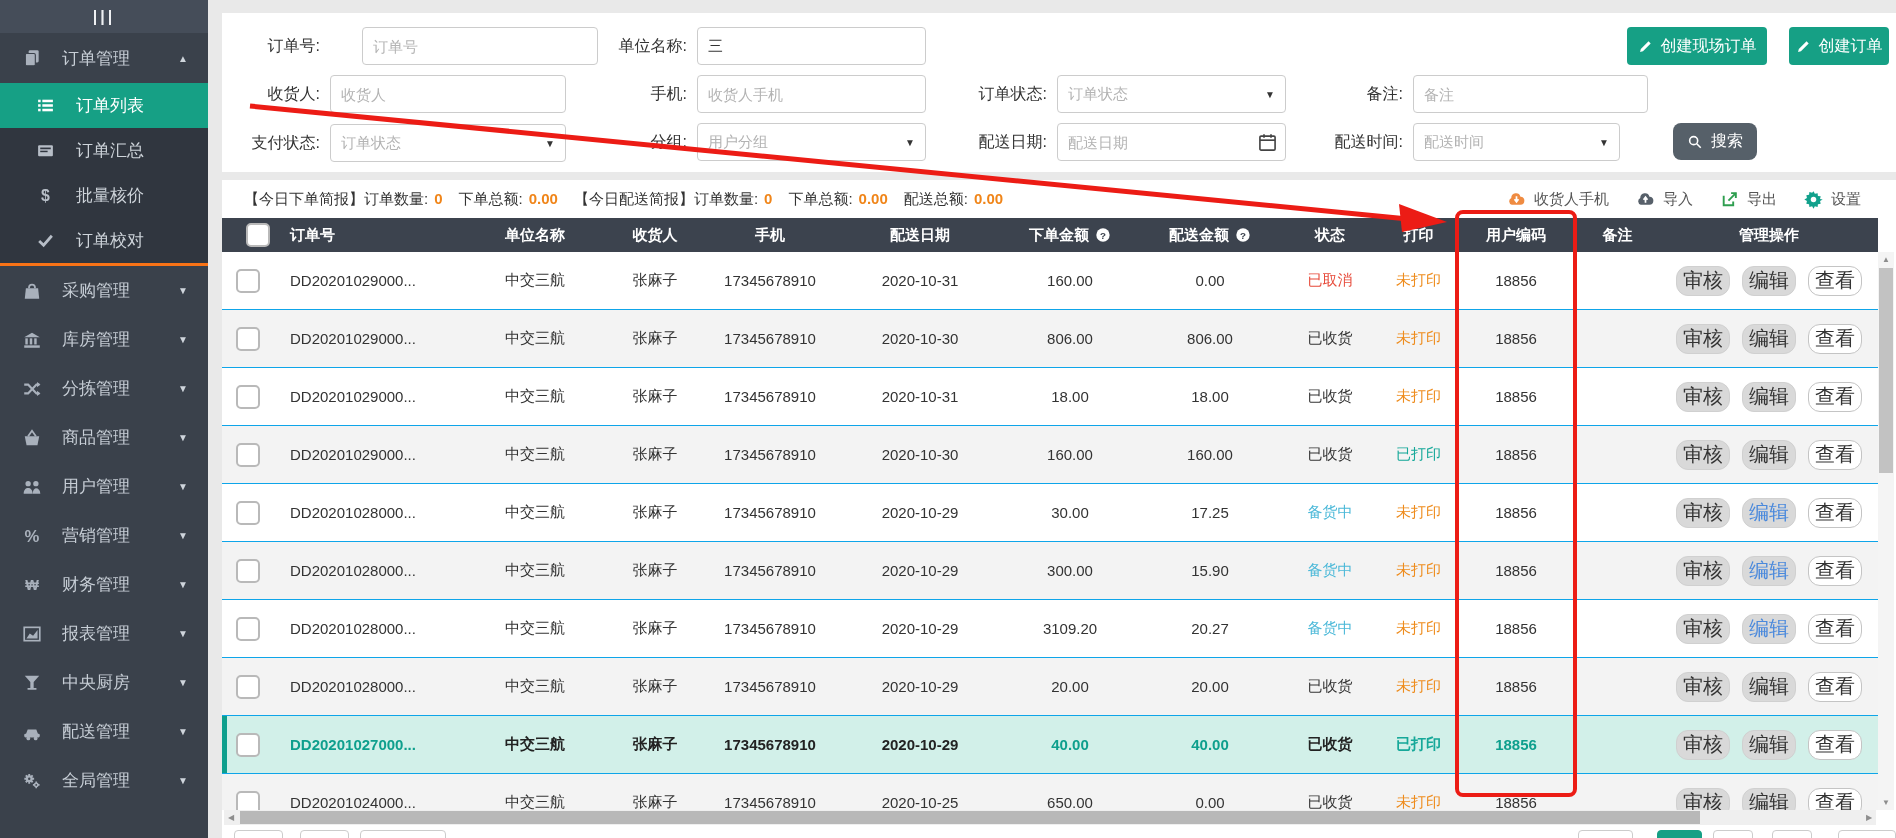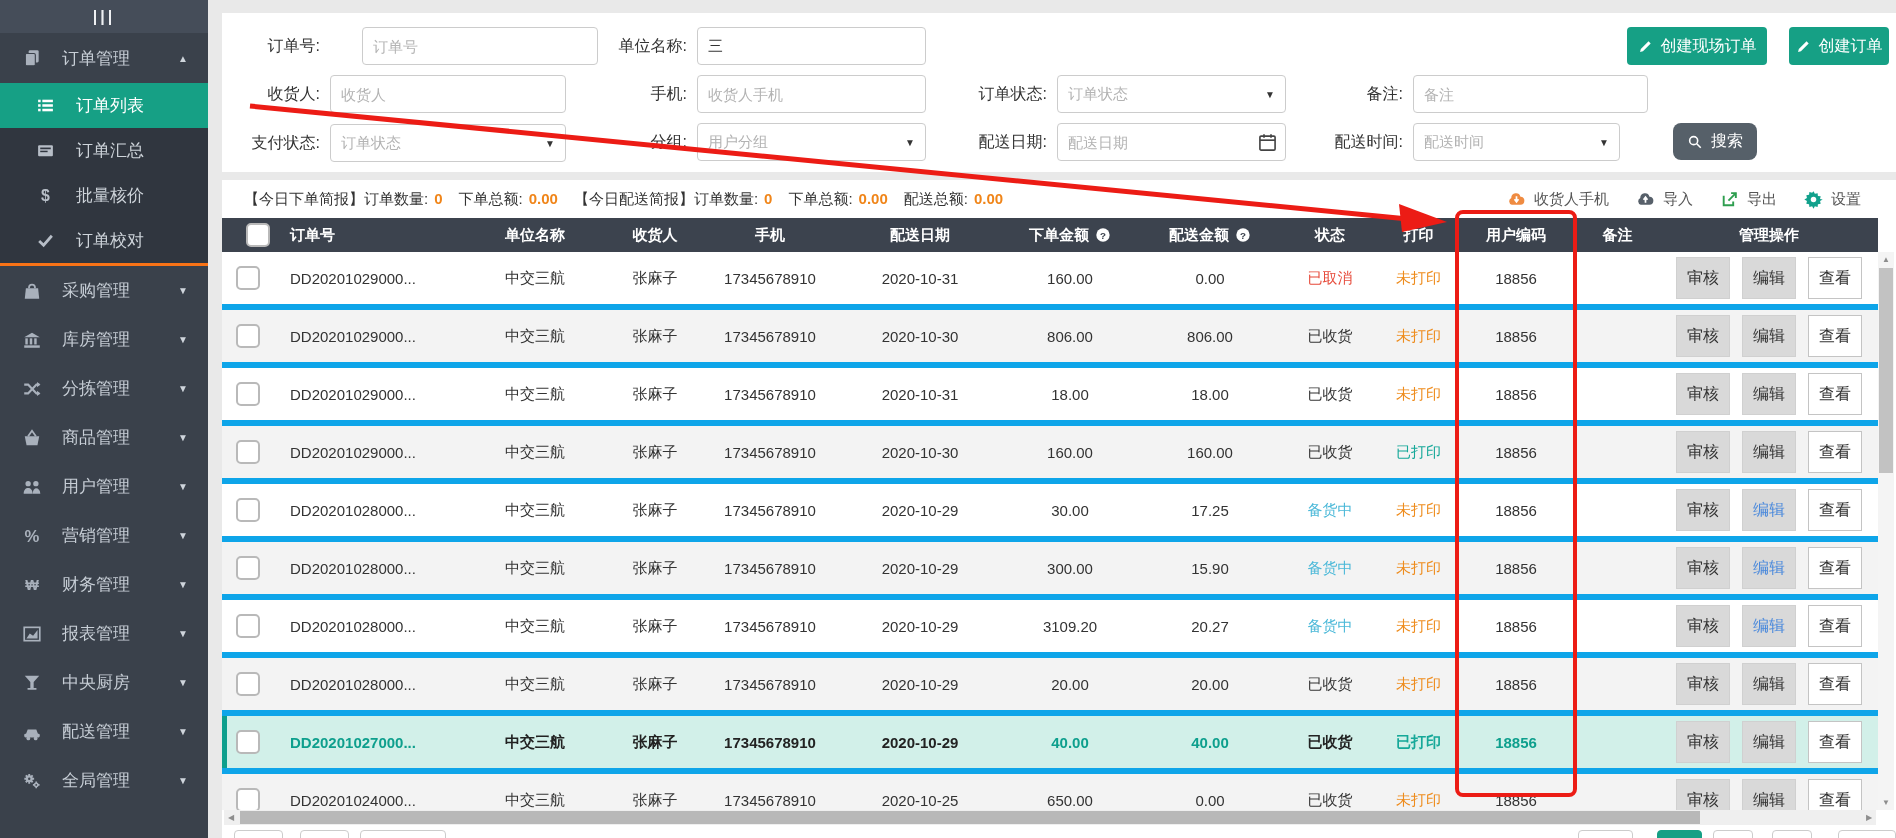--- a/index.html
+++ b/index.html
@@ -42,29 +42,29 @@
 .sumseg .v{color:#f08519;font-weight:bold;margin-left:6px}
 .toolbar{position:absolute;right:35px;top:0;height:38px;display:flex;align-items:center;gap:26px}
 .tbitem{display:flex;align-items:center;gap:7px;font-size:15px;color:#555;cursor:pointer;white-space:nowrap}
 .tbitem .ic{width:21px;height:19px}
 .grid{display:grid;grid-template-columns:58px 180px 150px 90px 140px 160px 140px 140px 100px 77px 118px 85px 218px;align-items:center}
 .thead{position:absolute;left:0;top:38px;width:1656px;height:34px;background:#3c434e;color:#fff;font-size:15px;font-weight:bold}
 .th{display:flex;align-items:center;justify-content:center;gap:6px}
 .th.left{justify-content:flex-start;padding-left:10px}
 .help{width:16px;height:16px;display:inline-block}
 .rows{position:absolute;left:0;top:72px;width:1656px;height:558px;overflow:hidden}
-.row{position:relative;height:58px;font-size:15px;color:#333;background:#fff;border-bottom:6px solid #0ea5e9;box-sizing:border-box;cursor:pointer}
+.row{position:relative;height:58px;font-size:15px;color:#333;background:#fff;border-bottom:1px solid #0ea5e9;box-sizing:border-box;cursor:pointer}
 .row.alt{background:#f3f3f3}
 .td{text-align:center;white-space:nowrap;overflow:hidden}
 .td.left{text-align:left;padding-left:10px}
 .cb{width:24px;height:24px;border:2px solid #b9b9b9;border-radius:5px;background:#fff;margin-left:14px;box-sizing:border-box;cursor:pointer}
 .st-red{color:#e74c3c}.st-blue{color:#4ab8d8}
 .pr-orange{color:#ee8c1d}.pr-teal{color:#16a899}
 .actions{display:flex;justify-content:center;gap:12px}
-.abtn{min-width:54px;height:42px;border-radius:0;background:#d9d9d9;color:#333;font-size:16px;display:flex;align-items:center;justify-content:center;border:1px solid #d0d0d0;box-sizing:border-box;cursor:pointer}
+.abtn{min-width:54px;height:30px;border-radius:12px;background:#d9d9d9;color:#333;font-size:20px;display:flex;align-items:center;justify-content:center;border:1px solid #d0d0d0;box-sizing:border-box;cursor:pointer}
 .abtn.view{background:#fff;border:1px solid #c4c4c4}
 .abtn.blue{color:#4a89dc}
 .row.hl{background:#d2f0e9;font-weight:bold;color:#222}
 .row.hl::before{content:"";position:absolute;left:0;top:0;bottom:0;width:5px;background:#0e9f8d}
 .row.hl .teal{color:#0e9f8d}
 
 .hscroll{position:absolute;left:2px;top:630px;width:1652px;height:15px;background:#efefef}
 .hthumb{position:absolute;left:16px;top:1px;width:1460px;height:13px;background:#b8b8b8;cursor:pointer}
 .sarrow{position:absolute;top:0;width:14px;height:15px;font-size:8px;color:#8d8d8d;display:flex;align-items:center;justify-content:center;cursor:pointer}
 .vscroll{position:absolute;left:1656px;top:72px;width:16px;height:558px;background:#f4f4f4}

